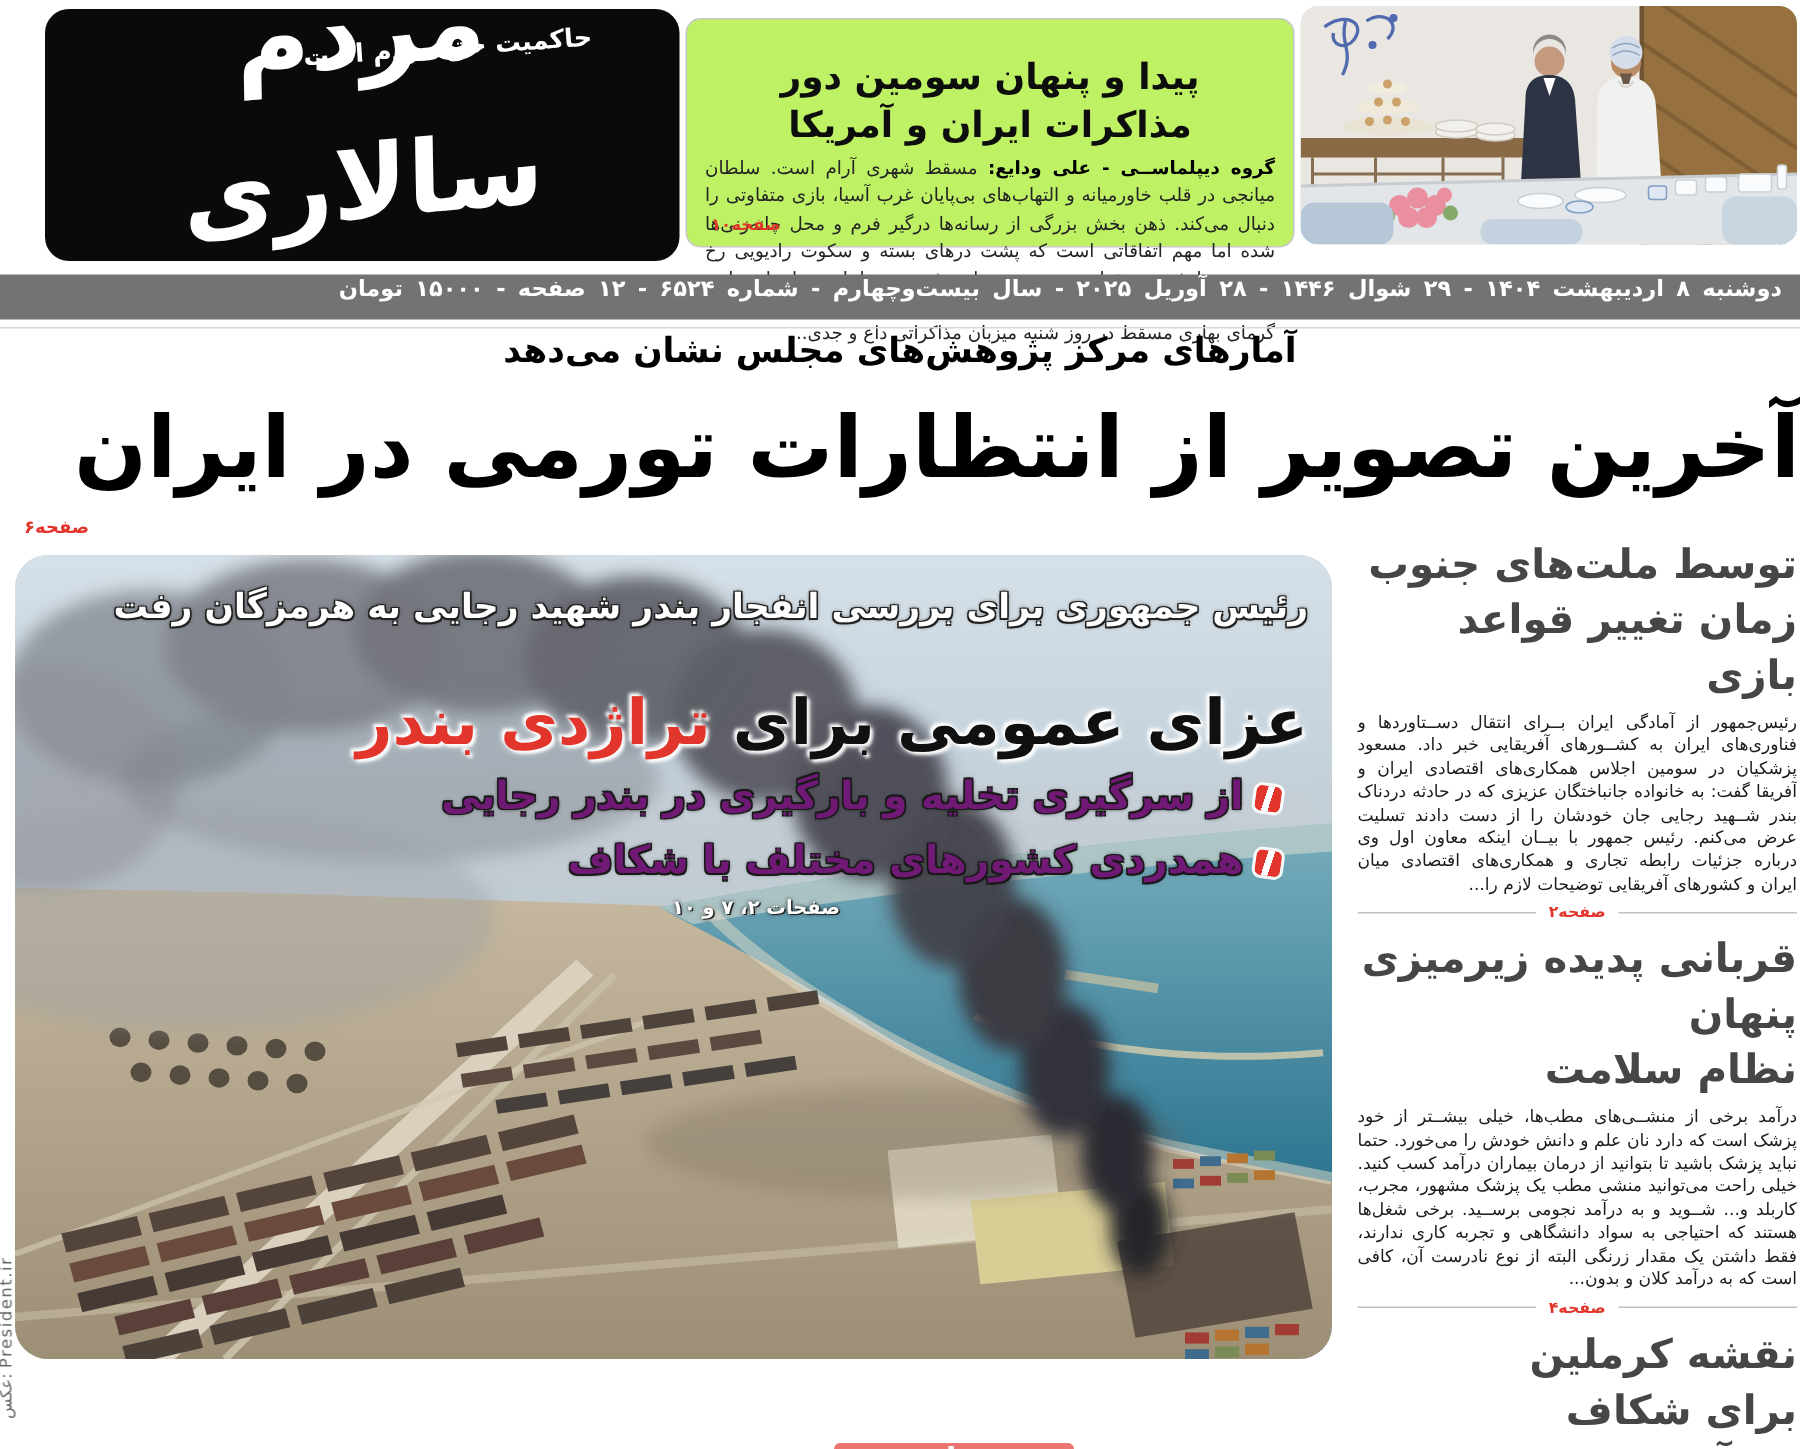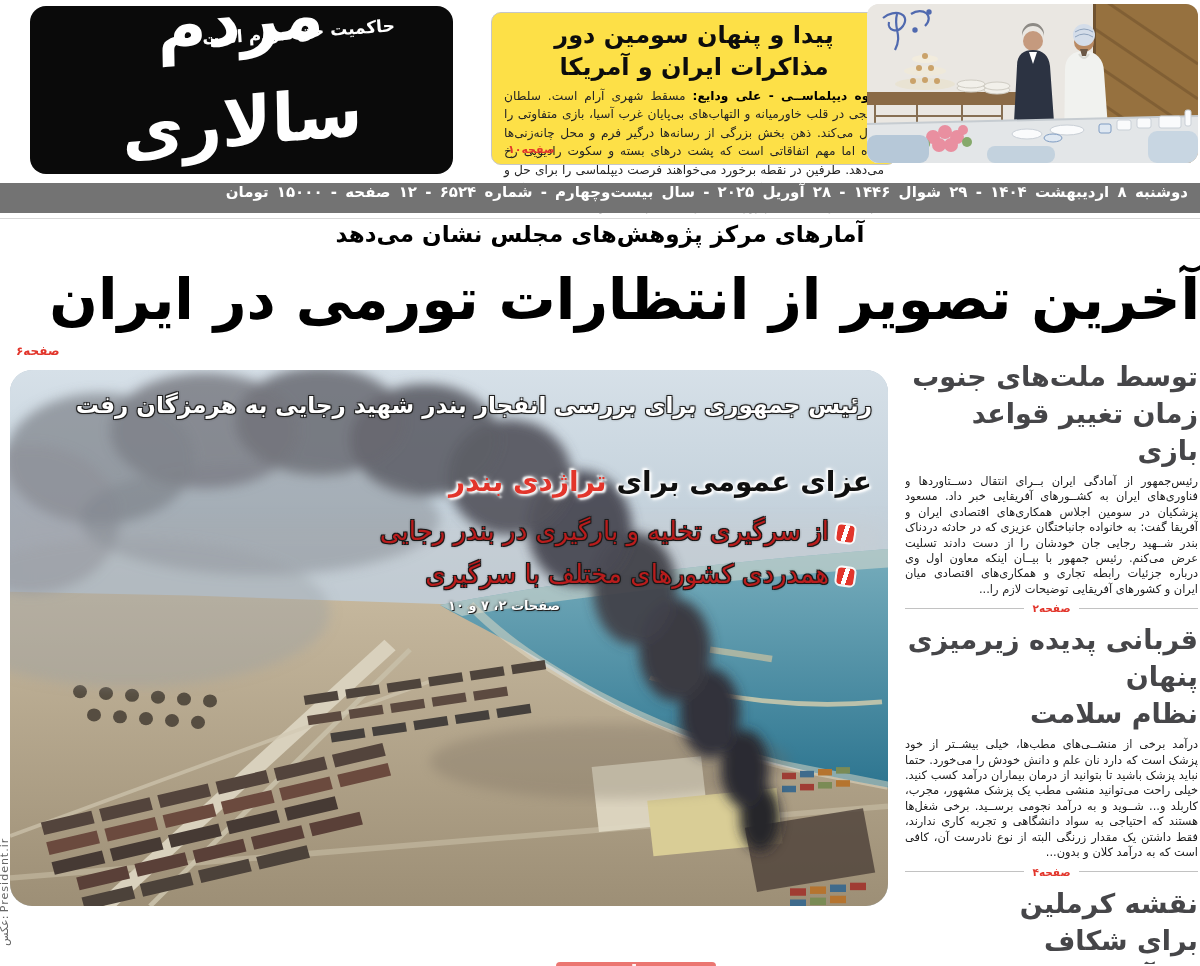--- a/index.html
+++ b/index.html
@@ -22,23 +22,22 @@
   }
   .masthead-logo {
     position:absolute; bottom:2px; left:0; right:0; text-align:center;
     color:#ffffff; font-size:67px; font-weight:bold; line-height:1.5;
     transform:rotate(-5deg) skewX(-4deg);
   }
 
   
   .top-story {
     position:absolute; left:457px; top:12px; width:406px; height:153px;
-    border:1px solid #c6c6c6; border-radius:10px; background:#fde047;
-    padding:6px 12px 6px 12px;
-    margin-left:34px;
+    border:1px solid #c6c6c6; border-radius:10px; background:#bef264;
+    padding:22px 12px 6px 12px;
   }
   .top-story-headline {
     font-size:24px; font-weight:bold; color:#0d0d0d; text-align:center;
     line-height:32px; margin-bottom:4px;
   }
   .top-story-body {
     font-size:12.2px; line-height:18.4px; color:#242424; text-align:justify;
   }
   .top-story-body b { color:#000; }
   .page-ref-red { color:#e2352b; font-weight:bold; }
@@ -75,29 +74,29 @@
     position:absolute; left:10px; top:370px; width:878px; height:536px;
     border-radius:22px; overflow:hidden; background:#b7c6d2;
   }
   .port-photo svg.scene { position:absolute; inset:0; width:100%; height:100%; }
   .photo-overline {
     position:absolute; top:22px; right:16px; font-size:23px; font-weight:bold;
     color:#ffffff;
     text-shadow:0 0 3px #222, 1px 1px 0 #222, -1px -1px 0 #222, 1px -1px 0 #222, -1px 1px 0 #222;
   }
   .photo-headline {
-    position:absolute; top:80px; right:16px; font-size:28px; font-weight:bold;
+    position:absolute; top:80px; right:16px; font-size:42px; font-weight:bold;
     line-height:64px; white-space:nowrap;
     text-shadow:0 0 6px #fff, 0 0 2px #fff, 2px 2px 2px rgba(255,255,255,.9), -2px -2px 2px rgba(255,255,255,.9);
   }
   .photo-headline .hl-black { color:#101010; }
   .photo-headline .hl-red { color:#e2352b; }
   .photo-bullets { position:absolute; top:146px; right:34px; text-align:right; }
   .photo-bullet-line {
-    font-size:26px; font-weight:normal; color:#b91c1c; margin-bottom:13px;
+    font-size:26px; font-weight:bold; color:#701a75; margin-bottom:13px;
     text-shadow:0 0 3px #1a1a1a, 1px 1px 0 #1a1a1a, -1px -1px 0 #1a1a1a, 1px -1px 0 #1a1a1a, -1px 1px 0 #1a1a1a;
     white-space:nowrap;
   }
   .bullet-ico {
     display:inline-block; width:17px; height:17px; background:#e2352b;
     border-radius:4px; transform:rotate(8deg); margin-left:8px; vertical-align:-2px;
     box-shadow:0 0 0 2px rgba(255,255,255,.9);
     background-image:linear-gradient(100deg, #e2352b 38%, #ffffff 38%, #ffffff 60%, #e2352b 60%);
   }
   .photo-pages-ref {
@@ -427,21 +426,21 @@
         <ellipse cx="20" cy="160" rx="90" ry="80" fill="#8d9097" opacity="0.6"></ellipse>
         <ellipse cx="250" cy="160" rx="180" ry="60" fill="#7e828a" opacity="0.45"></ellipse>
         <ellipse cx="120" cy="260" rx="200" ry="80" fill="#9aa0a5" opacity="0.4"></ellipse>
       </g>
     </svg>
 
     <div class="photo-overline rtl">رئیس جمهوری برای بررسی انفجار بندر شهید رجایی به هرمزگان رفت</div>
     <div class="photo-headline rtl"><span class="hl-black">عزای عمومی برای </span><span class="hl-red">تراژدی بندر</span></div>
     <div class="photo-bullets rtl">
       <div class="photo-bullet-line"><span class="bullet-ico"></span><span>از سرگیری تخلیه و بارگیری در بندر رجایی</span></div>
-      <div class="photo-bullet-line"><span class="bullet-ico"></span><span>همدردی کشورهای مختلف با سرگیری</span></div>
+      <div class="photo-bullet-line"><span class="bullet-ico"></span><span>همدردی کشورهای مختلف با شکاف</span></div>
     </div>
     <div class="photo-pages-ref rtl">صفحات ۲، ۷ و ۱۰</div>
   </div>
 
   <div class="stamp">
     <div class="stamp-text rtl">جار</div>
     <div class="stamp-strip"></div>
     <div class="stamp-tail"></div>
   </div>
 

